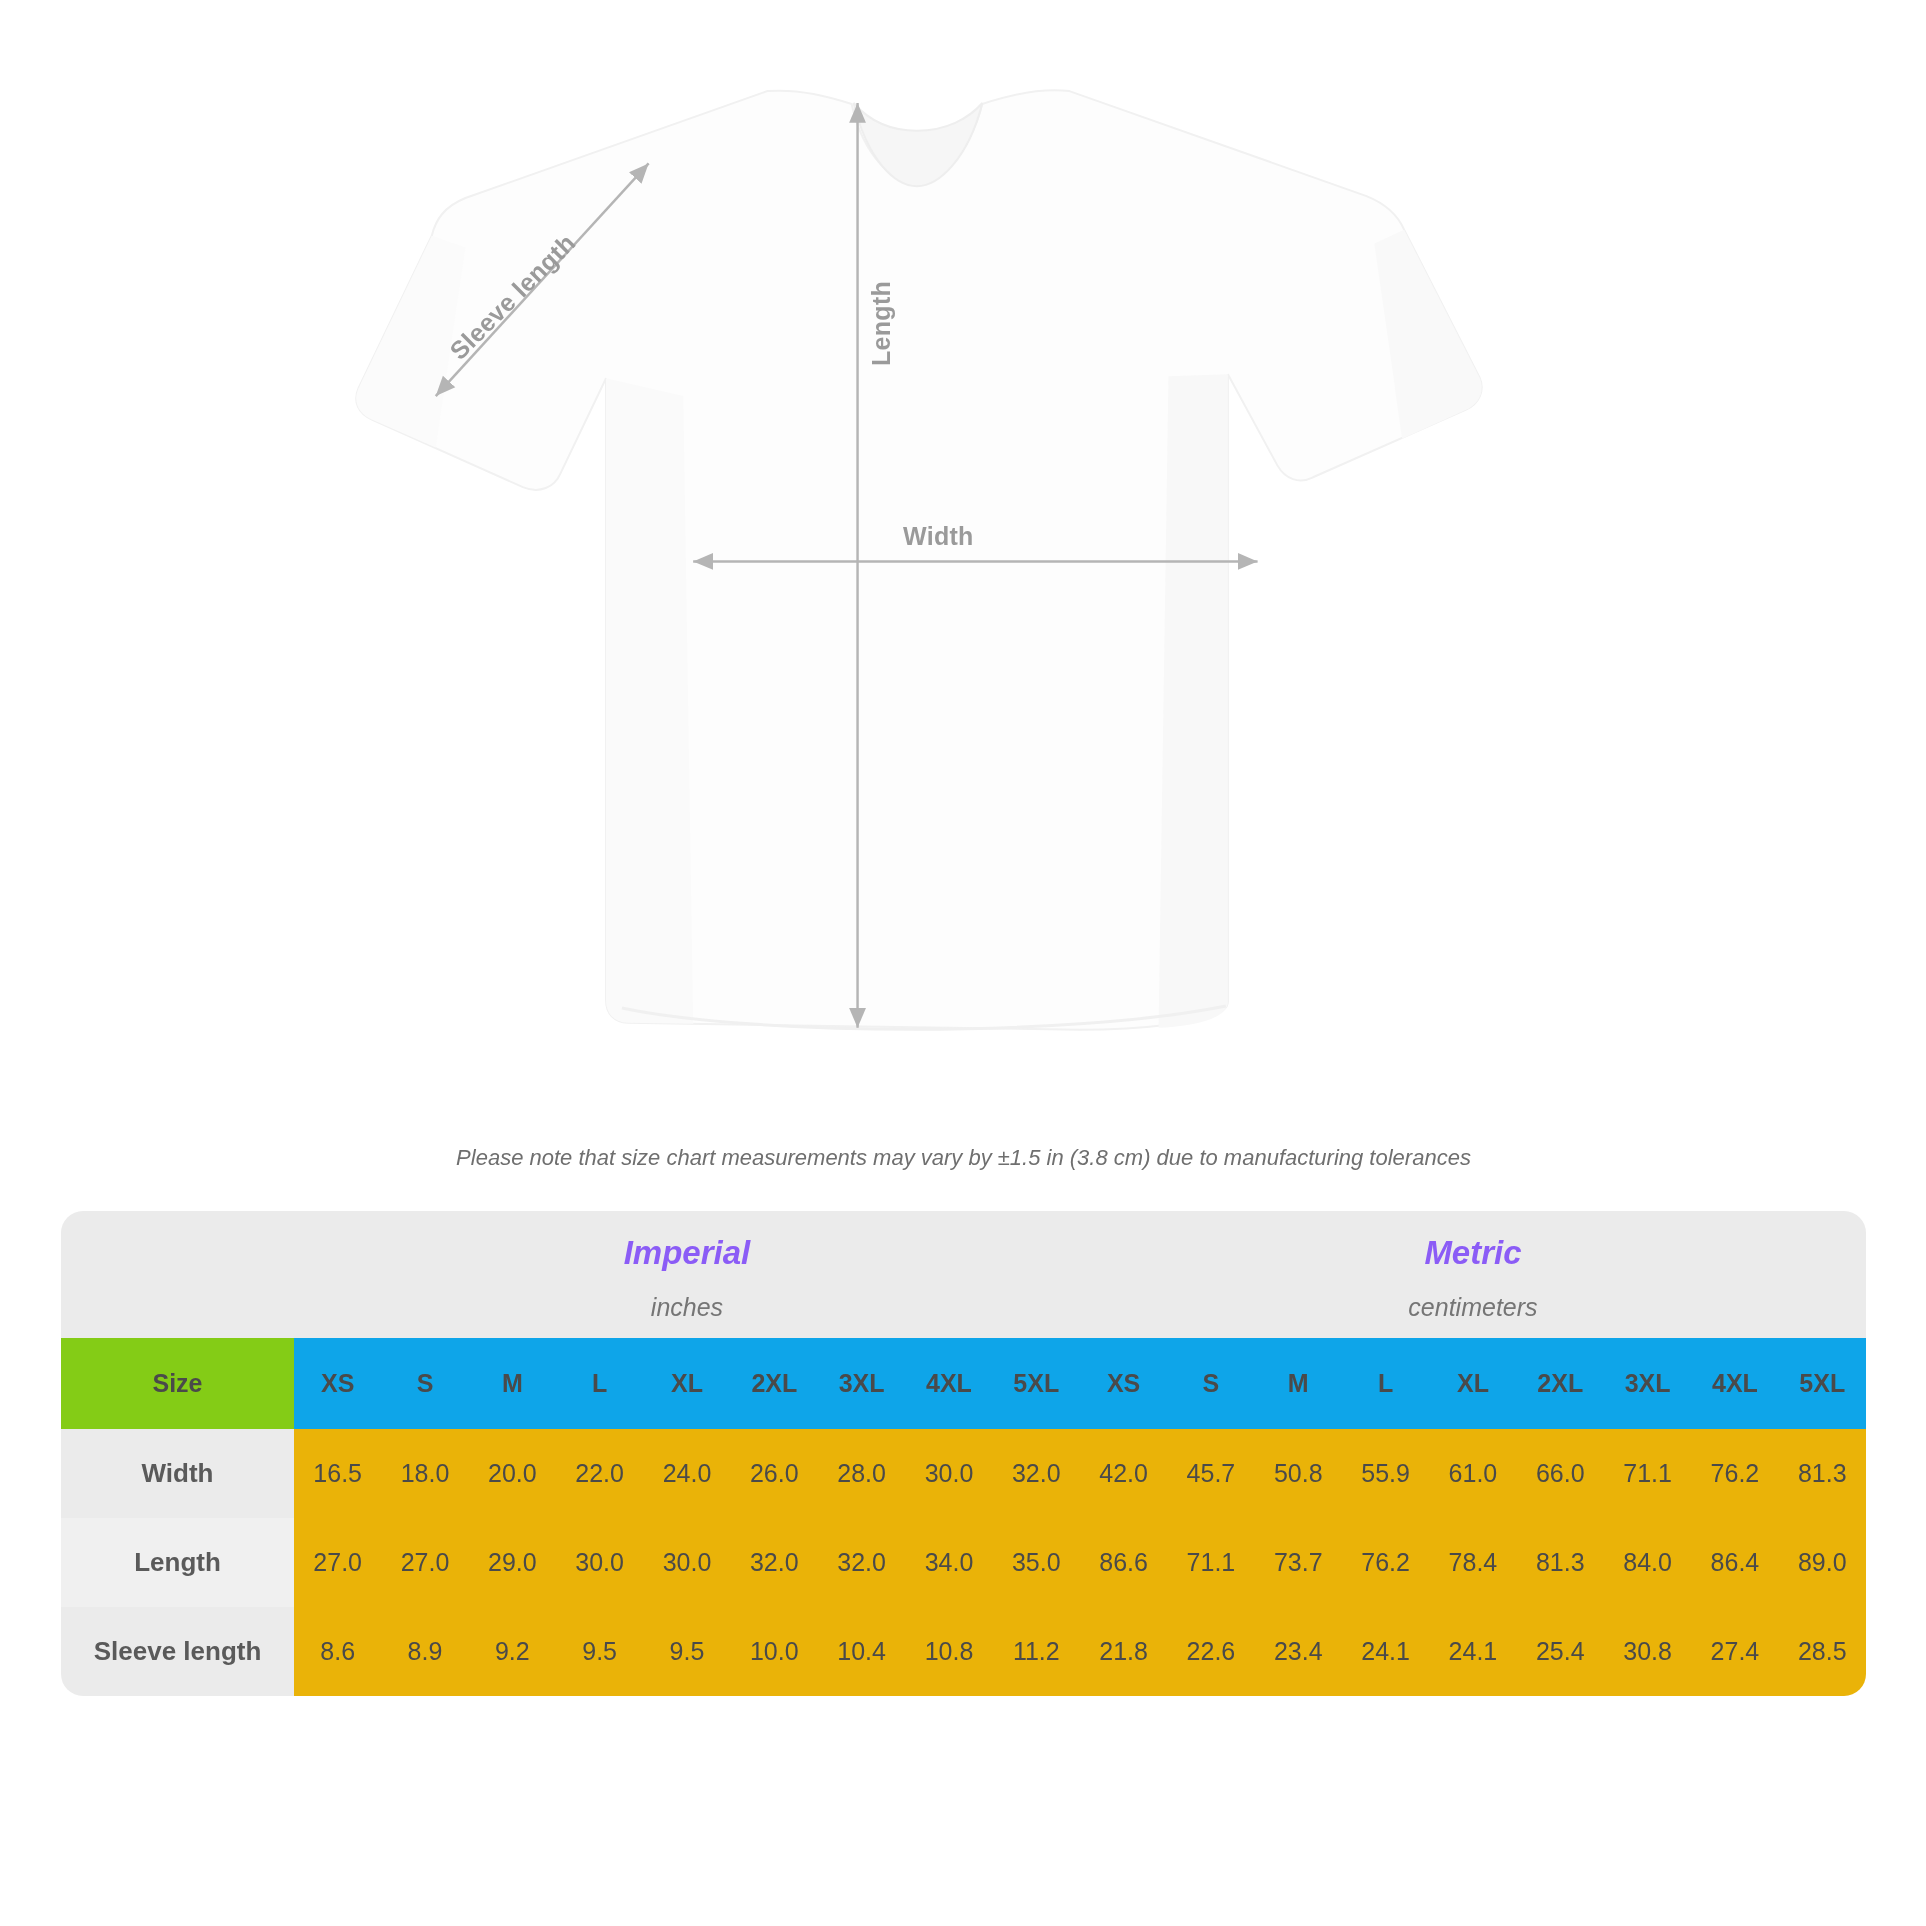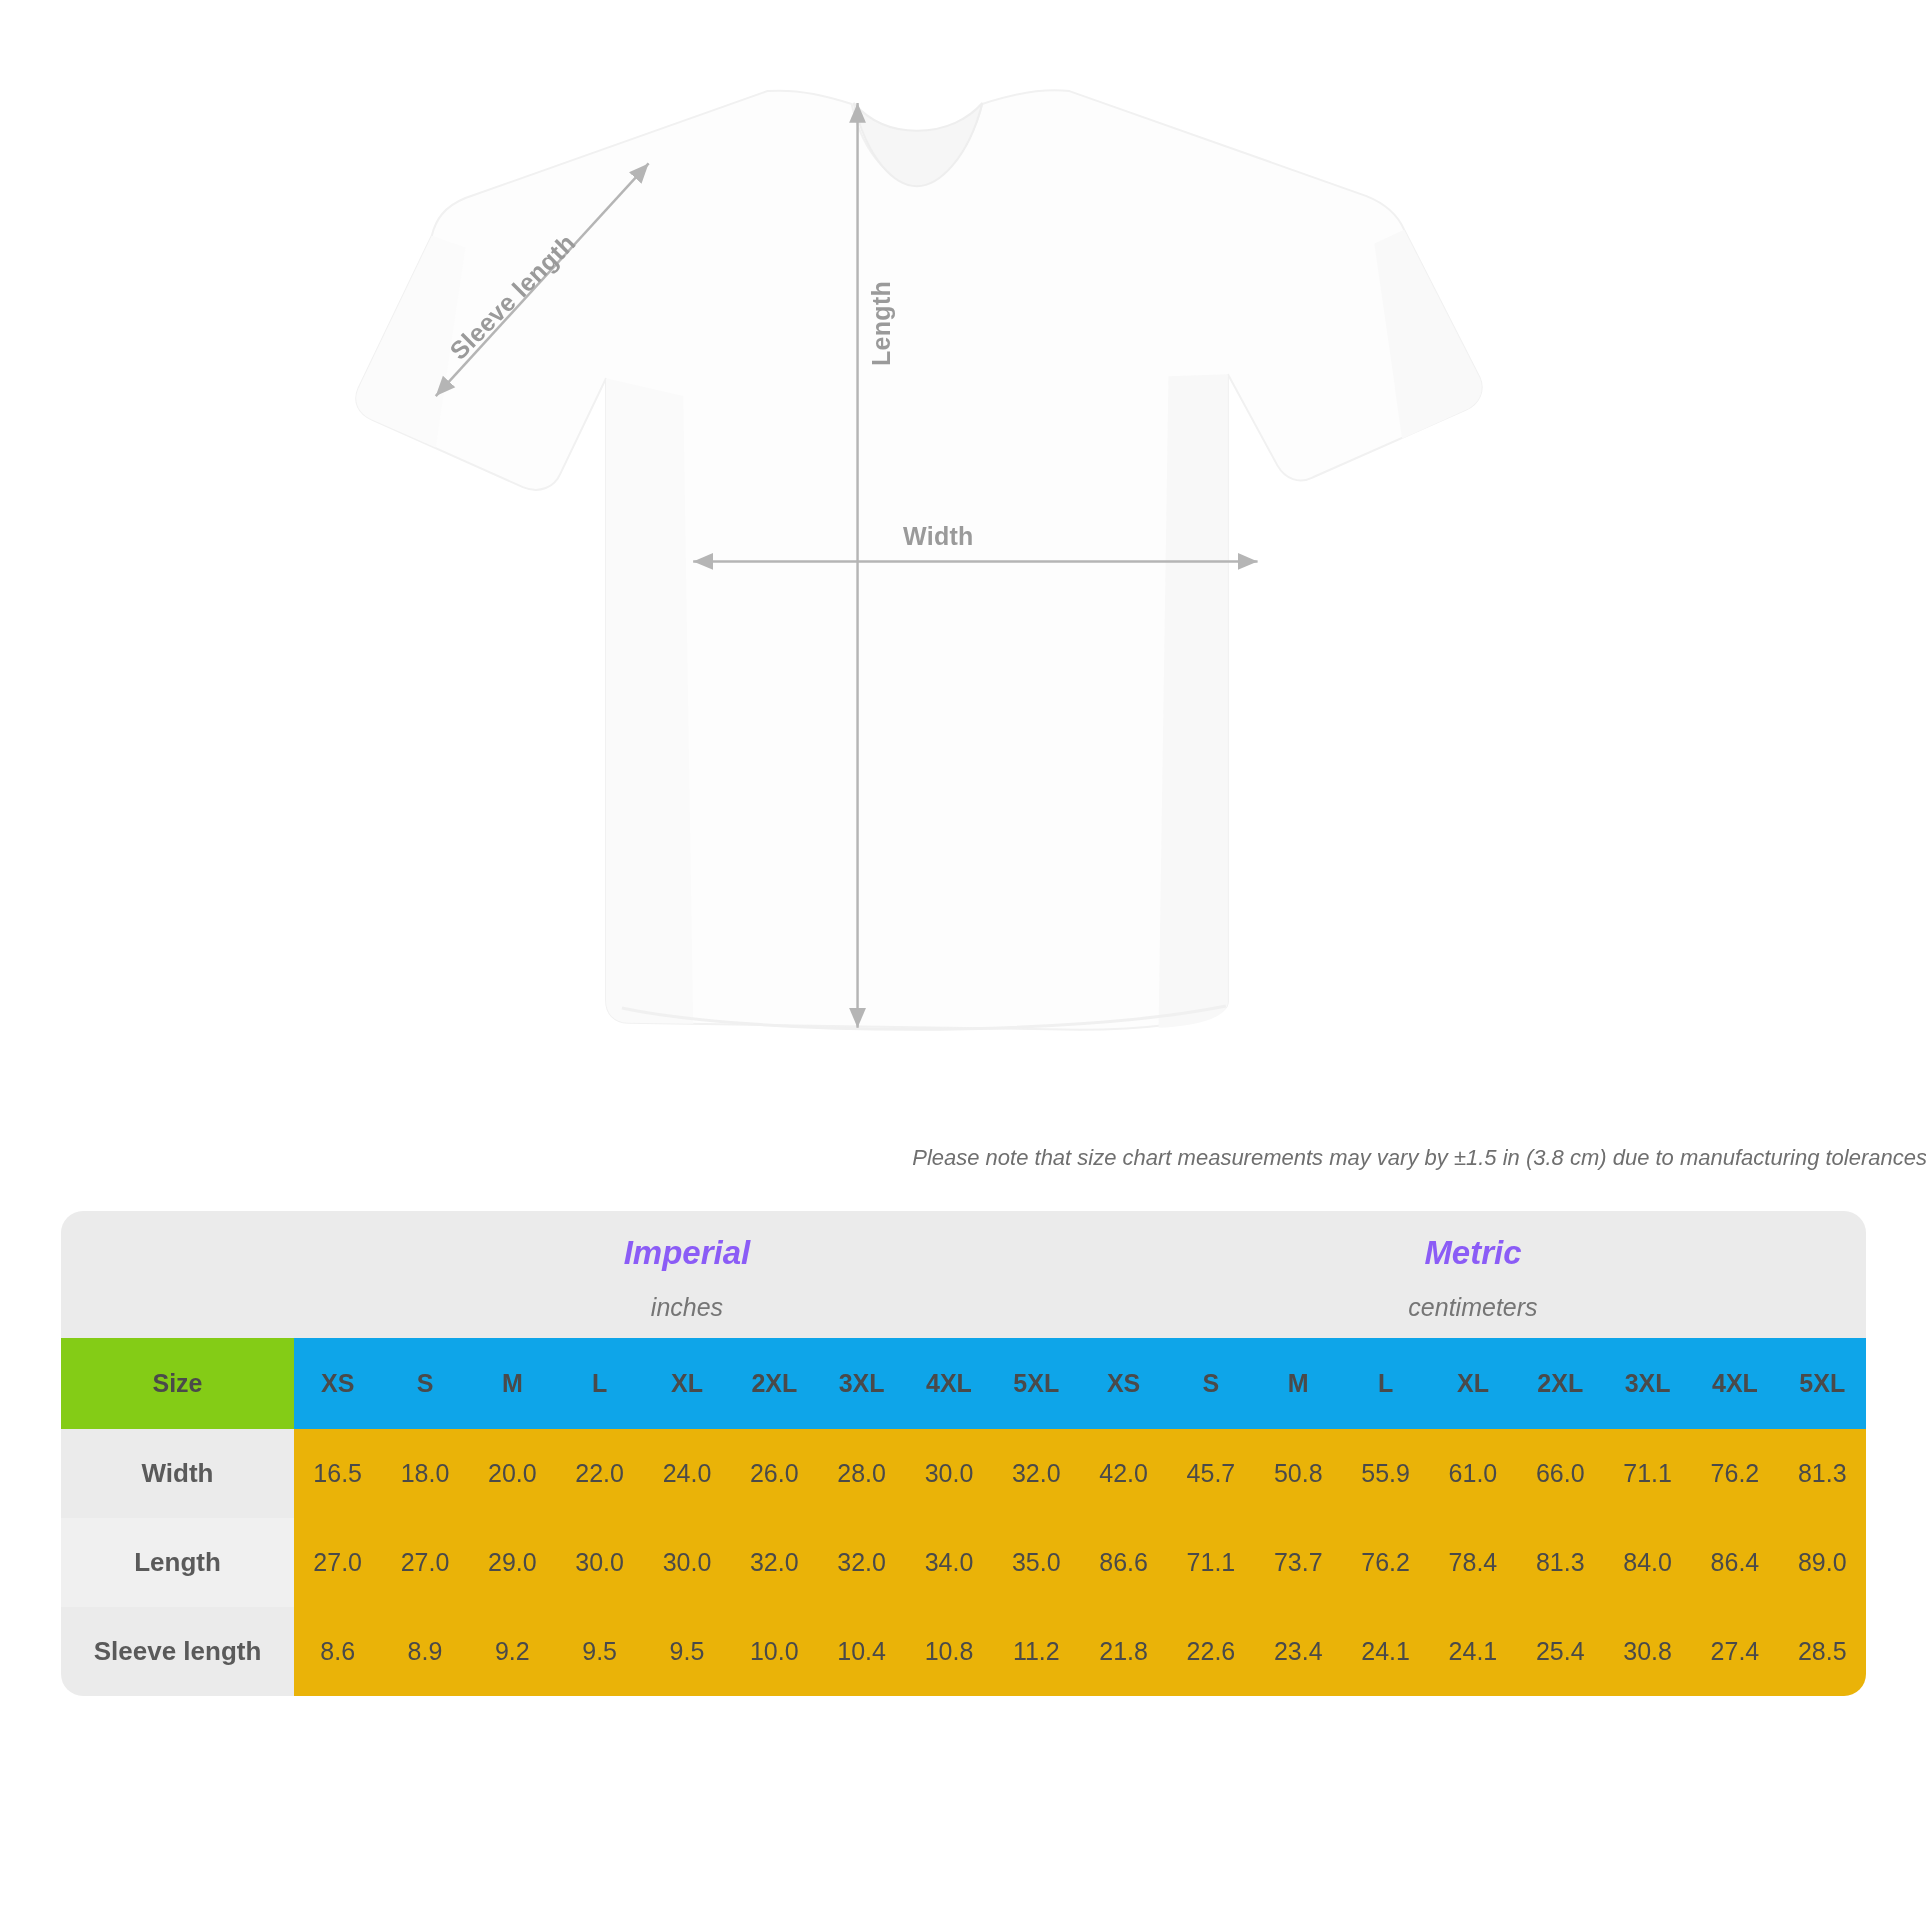--- a/index.html
+++ b/index.html
@@ -65,21 +65,20 @@
     font-weight: bold;
     color: #2b2b2b;
     margin: 0;
     letter-spacing: 0.2px;
   }
   .chart-note {
     font-size: 22px;
     font-style: italic;
     color: #6f6f6f;
     margin-top: 22px;
-    text-align: right;
   }
 
   
   .table-wrap {
     margin: 40px 61px 0 61px;
     border-radius: 22px;
     overflow: hidden;
   }
   table.size-table {
     border-collapse: collapse;

